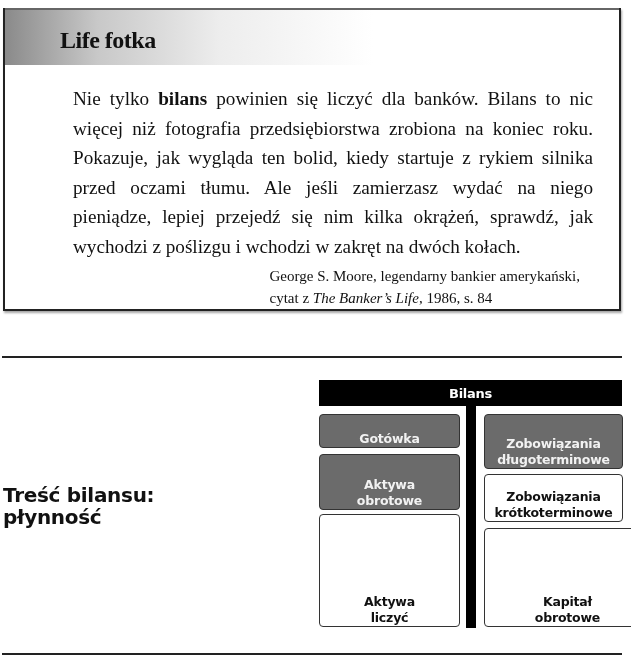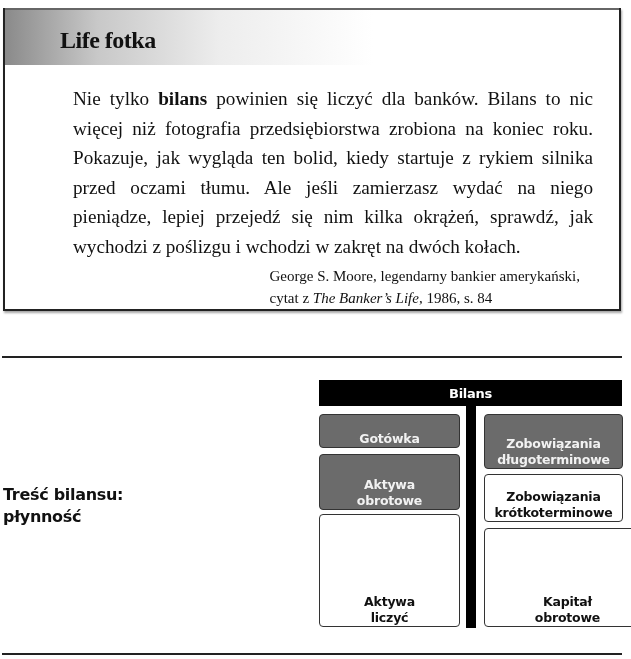--- a/index.html
+++ b/index.html
@@ -5,21 +5,21 @@
   html, body { margin:0; padding:0; background:#ffffff; }
   body { width:631px; height:659px; position:relative; overflow:hidden; font-family:"DejaVu Serif", serif; color:#111; }
   .quote-box { position:absolute; left:3px; top:8px; width:618px; height:303px; border:2px solid #222; border-top:none; box-sizing:border-box; box-shadow:1px 2px 2px rgba(0,0,0,0.35); }
   .title-bar { position:absolute; left:0; top:0; width:100%; height:57px; background:linear-gradient(to right,#8a8a8a 0%,#c8c8c8 15%,#ededed 35%,#ffffff 60%,#ffffff 100%); border-top:2px solid #666; box-sizing:border-box; }
   .title { position:absolute; left:55px; top:17px; font-family:"Liberation Serif", serif; font-weight:bold; font-size:24px; letter-spacing:-0.5px; }
   .body-text { position:absolute; left:68px; top:76px; width:520px; font-family:"Liberation Serif", serif; font-size:19.2px; line-height:29.6px; text-align:justify; }
   .body-text p { margin:0; }
   .attrib { position:absolute; right:39px; top:257px; font-family:"Liberation Serif", serif; font-size:15px; line-height:22px; }
   .attrib i { font-style:italic; }
   .hr { position:absolute; left:2px; width:620px; height:2px; background:#222; }
-  .side-label { position:absolute; left:3px; top:484px; font-family:"DejaVu Sans", sans-serif; font-weight:bold; font-size:16px; line-height:22px; letter-spacing:-0.3px; }
+  .side-label { position:absolute; left:3px; top:484px; font-family:"DejaVu Sans", sans-serif; font-weight:bold; font-size:20px; line-height:22px; letter-spacing:-0.3px; }
   .bilans-header { position:absolute; left:319px; top:380px; width:303px; height:26px; background:#000; color:#fff; text-align:center; font-family:"DejaVu Sans", sans-serif; font-weight:bold; font-size:13px; line-height:28px; letter-spacing:-0.3px; }
   .spine { position:absolute; left:466px; top:406px; width:10px; height:222px; background:#000; }
   .bx { position:absolute; border:1.5px solid #333; border-radius:4px; box-sizing:border-box; display:flex; align-items:flex-end; justify-content:center; text-align:center; font-family:"DejaVu Sans", sans-serif; font-weight:bold; font-size:12.5px; line-height:16px; letter-spacing:-0.2px; }
   .bx.dark { background:#6b6b6b; color:#f2f2f2; }
   .bx.light { background:#fff; color:#111; }
 </style>
 </head>
 <body>
 
 <div class="quote-box">

